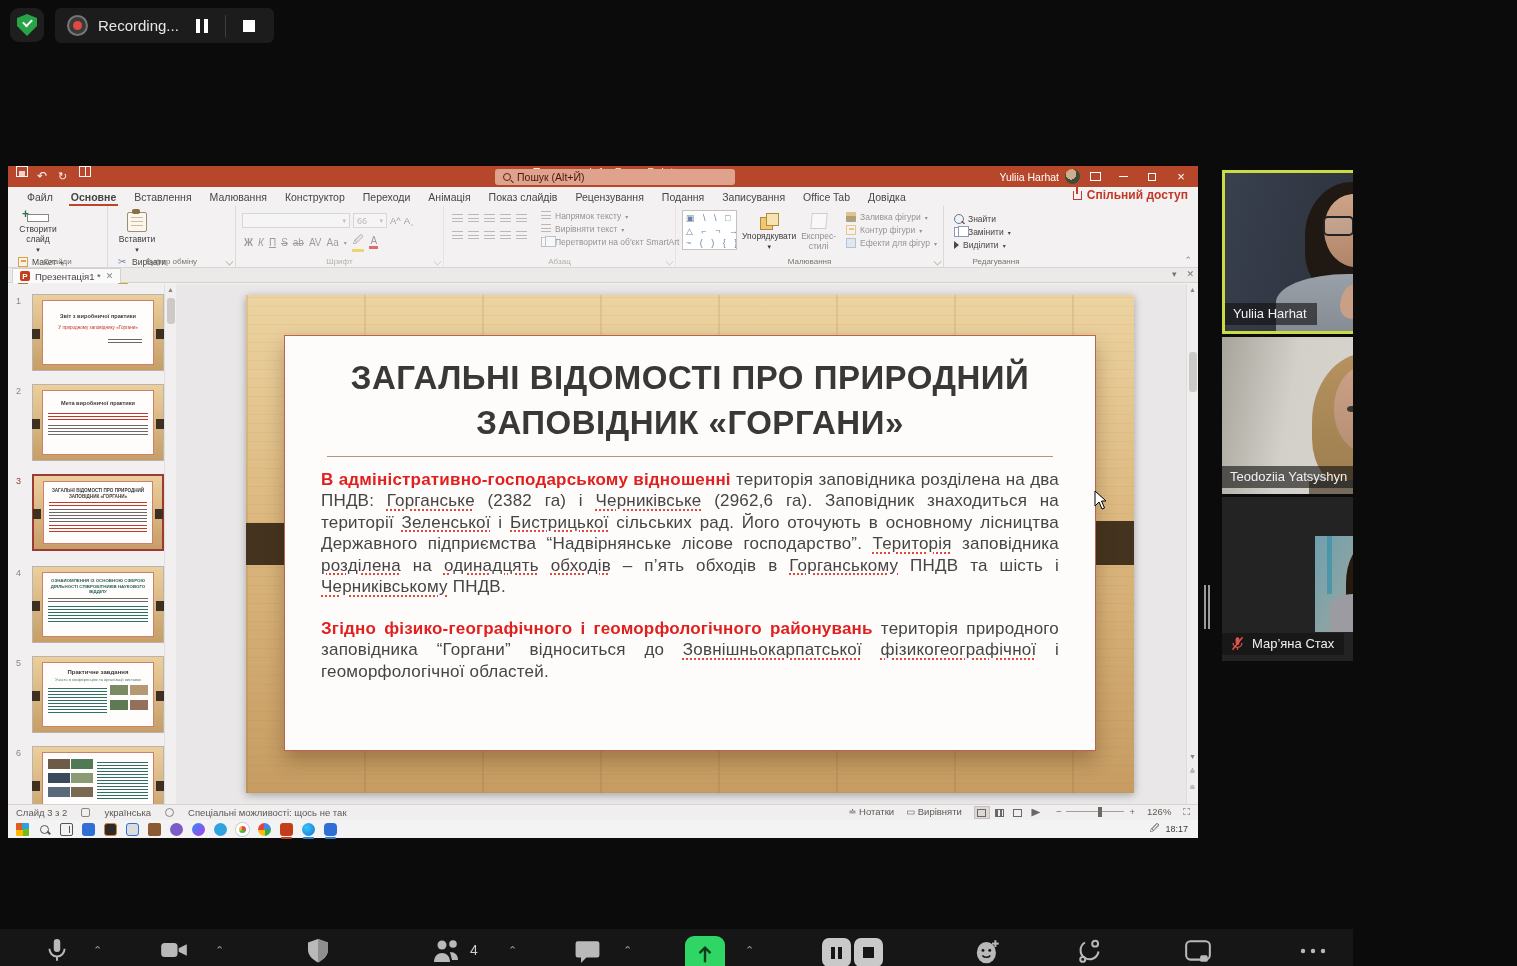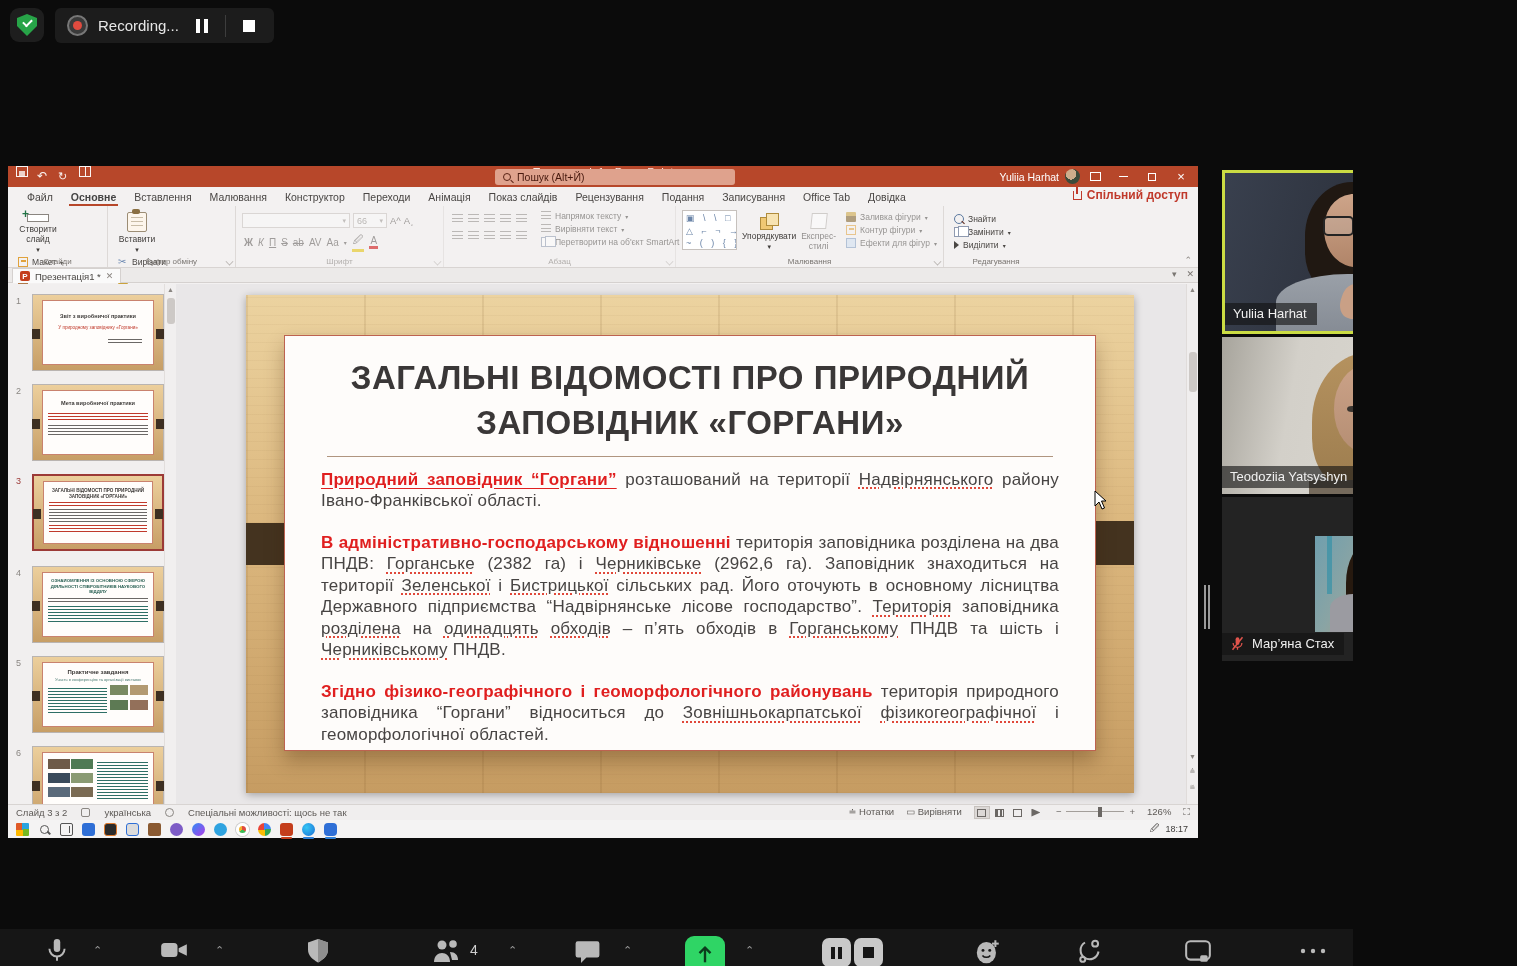--- a/index.html
+++ b/index.html
@@ -605,21 +605,20 @@
       </div>
 
       <div id="slide-area">
         <div id="canvas">
           <div class="brown-bar-l"></div>
           <div class="brown-bar-r"></div>
           <div id="whitebox">
             <div id="slide-title">ЗАГАЛЬНІ ВІДОМОСТІ ПРО ПРИРОДНИЙ ЗАПОВІДНИК «ГОРГАНИ»</div>
             <div id="title-rule"></div>
             <div id="slide-paragraphs">
-                <div class="para"><span class="seg-rbu">Природний заповідник “Горгани”</span><span> розташований на території </span><span class="seg-sp">Надвірнянського</span><span> району Івано-Франківської області.</span></div>
                 <div class="para"><span class="seg-rb">В адміністративно-господарському відношенні</span><span> територія заповідника розділена на два ПНДВ: </span><span class="seg-sp">Горганське</span><span> (2382 га) і </span><span class="seg-sp">Черниківське</span><span> (2962,6 га). Заповідник знаходиться на території </span><span class="seg-sp">Зеленської</span><span> і </span><span class="seg-sp">Бистрицької</span><span> сільських рад. Його оточують в основному лісництва Державного підприємства “Надвірнянське лісове господарство”. </span><span class="seg-sp">Територія</span><span> заповідника </span><span class="seg-sp">розділена</span><span> на </span><span class="seg-sp">одинадцять</span><span> </span><span class="seg-sp">обходів</span><span> – п’ять обходів в </span><span class="seg-sp">Горганському</span><span> ПНДВ та шість і </span><span class="seg-sp">Черниківському</span><span> ПНДВ.</span></div>
                 <div class="para"><span class="seg-rb">Згідно фізико-географічного і геоморфологічного районувань</span><span> територія природного заповідника “Горгани” відноситься до </span><span class="seg-sp">Зовнішньокарпатської</span><span> </span><span class="seg-sp">фізикогеографічної</span><span> і геоморфологічної областей.</span></div>
               </div>
           </div>
         </div>
         <svg id="cursor" viewBox="0 0 14 20">
           <polygon points="1,1 1,16 5,12 8,19 10.5,18 7.5,11 12,11" fill="#fff" stroke="#000" stroke-width="1"></polygon>
         </svg>
       </div>
 

